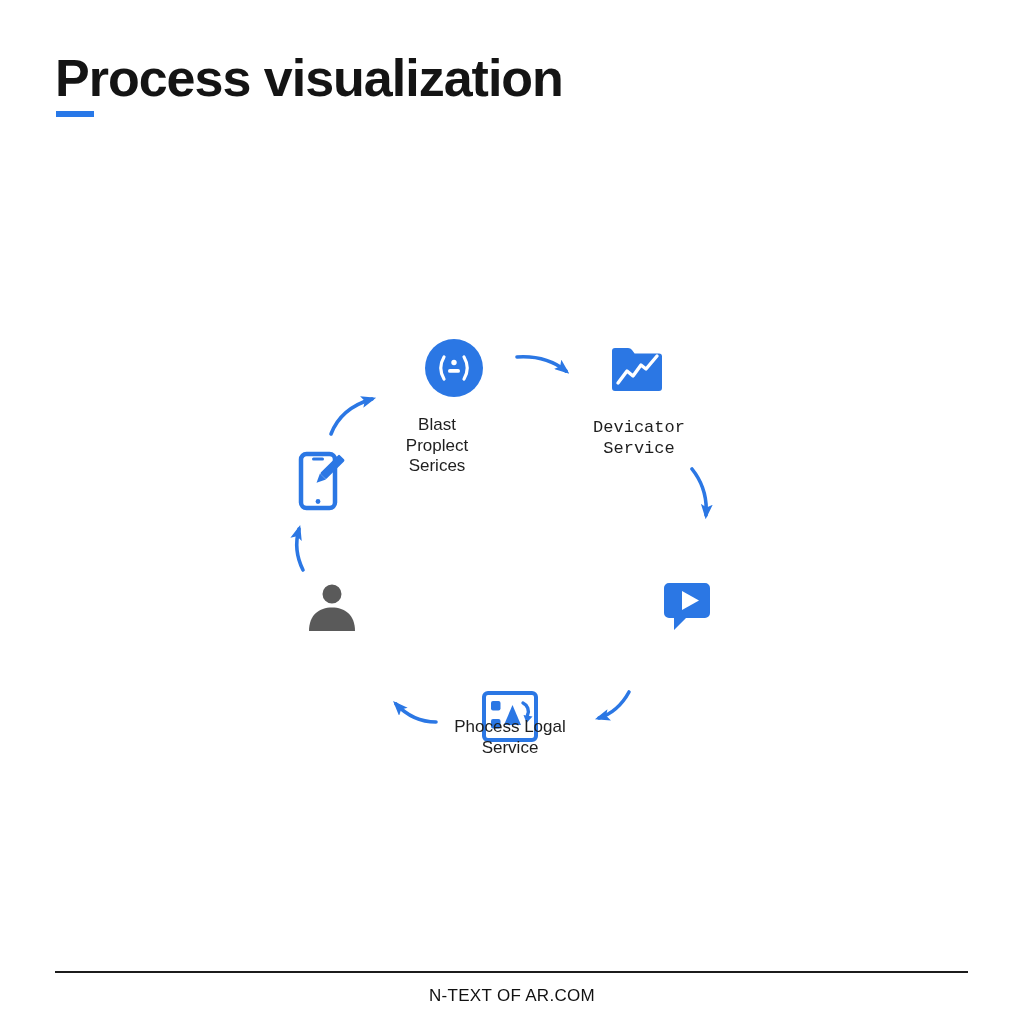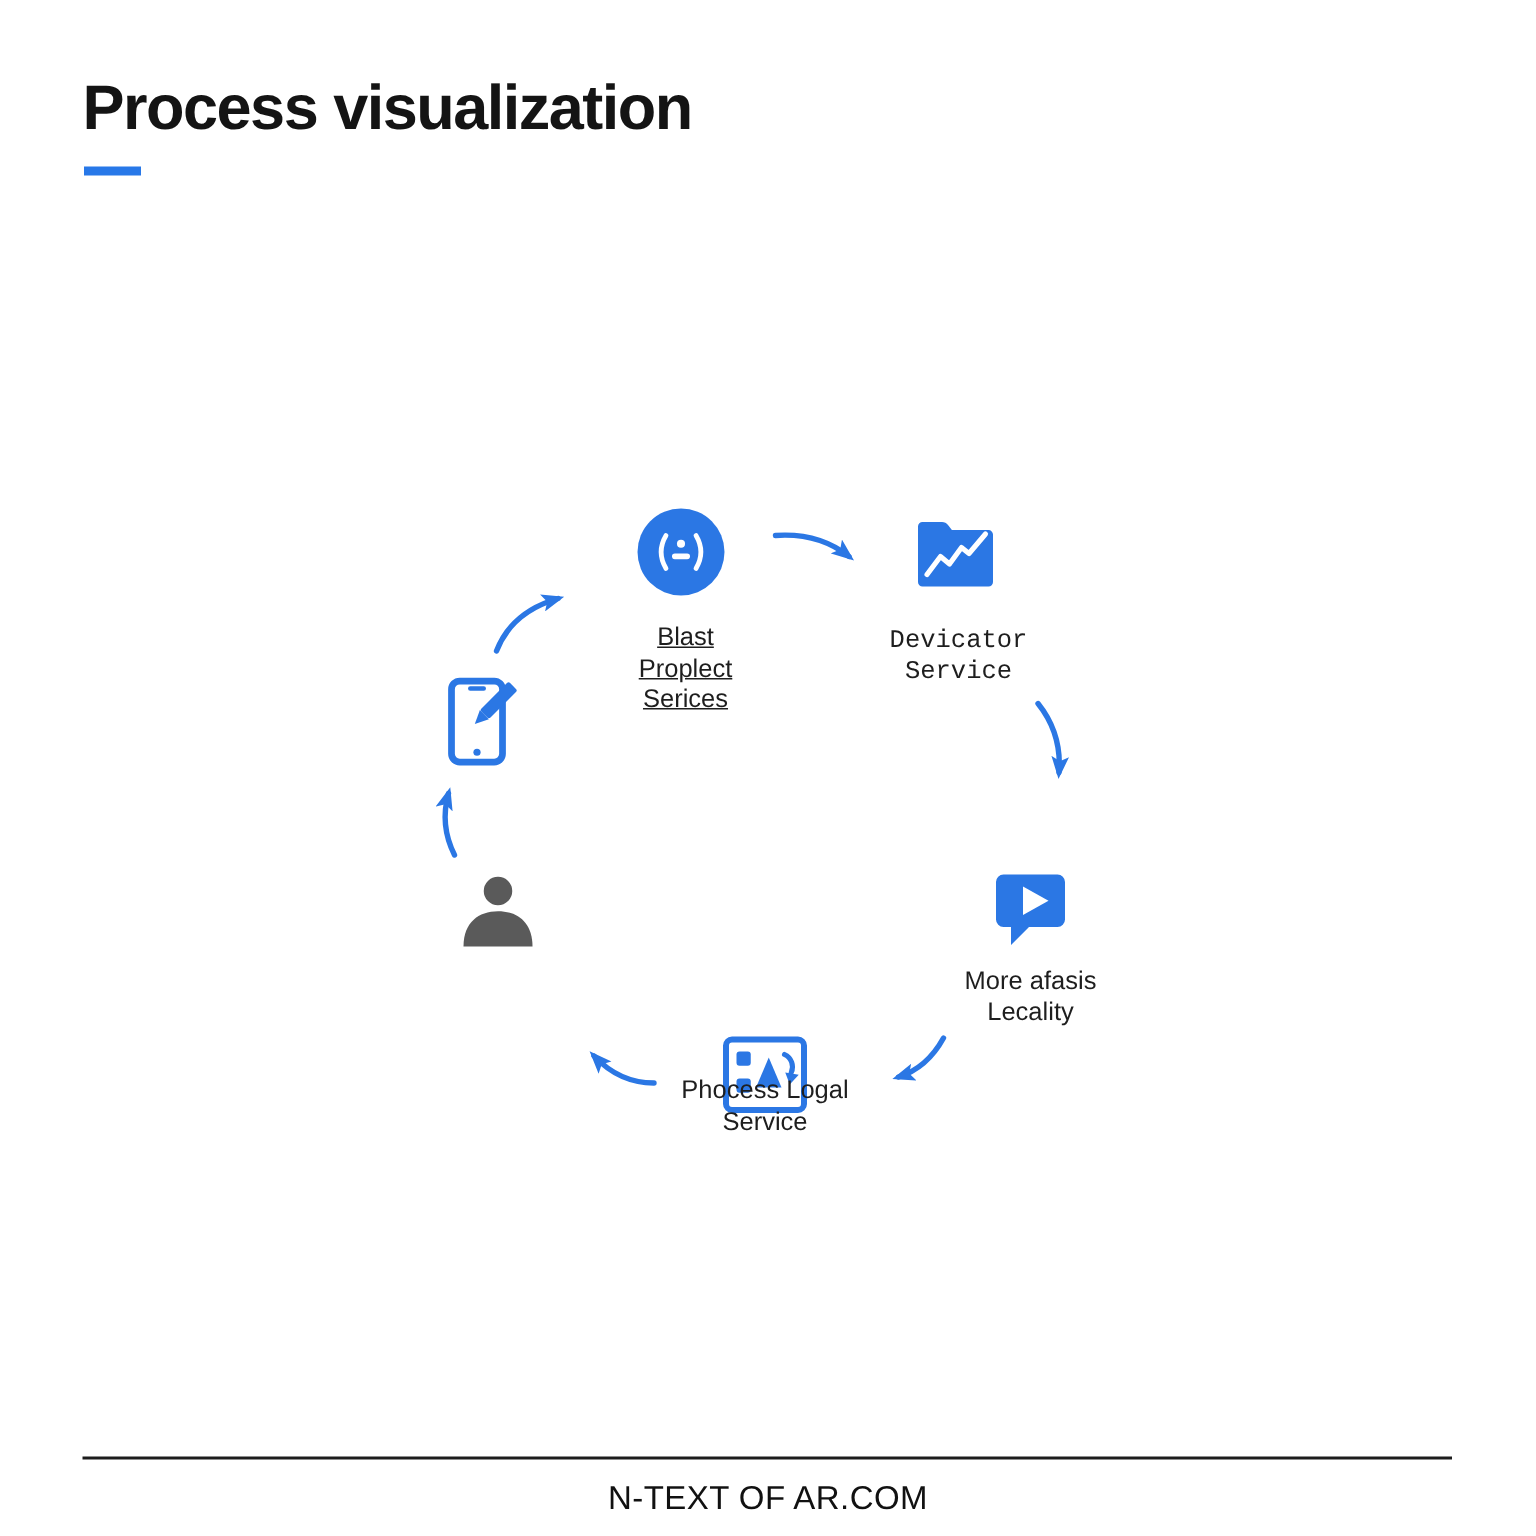--- a/index.html
+++ b/index.html
@@ -8,21 +8,21 @@
     position: relative;
     width: 1024px;
     height: 1024px;
     background: #ffffff;
     overflow: hidden;
   }
   .page-title {
     position: absolute;
     left: 55px;
     top: 48px;
-    font-size: 42px;
+    font-size: 52px;
     font-weight: 700;
     color: #141414;
     letter-spacing: -1px;
   }
   .title-underline {
     position: absolute;
     left: 56px;
     top: 111px;
     width: 38px;
     height: 6px;
@@ -52,21 +52,21 @@
     top: 971px;
     width: 913px;
     height: 2px;
     background: #1c1c1c;
   }
   .footer-text {
     position: absolute;
     left: 512px;
     top: 986px;
     transform: translateX(-50%);
-    font-size: 22px;
+    font-size: 17px;
     color: #111111;
     letter-spacing: 0.3px;
     white-space: nowrap;
   }
 </style>
 </head>
 <body>
 
 <div class="canvas">
 
@@ -91,41 +91,39 @@
 
   <div class="node" style="left:424px; top:338px;">
     <svg class="node-icon" width="60" height="60" viewBox="0 0 60 60">
       <circle cx="30" cy="30" r="29" fill="#2b77e4"></circle>
       <path d="M20 19 Q13.5 30 20 41" stroke="#ffffff" stroke-width="3.2" fill="none" stroke-linecap="round"></path>
       <path d="M40 19 Q46.5 30 40 41" stroke="#ffffff" stroke-width="3.2" fill="none" stroke-linecap="round"></path>
       <circle cx="30" cy="24.5" r="2.7" fill="#ffffff"></circle>
       <rect x="24" y="31" width="12" height="3.8" rx="1.9" fill="#ffffff"></rect>
     </svg>
   </div>
-  <div class="node-label" style="left:457px; top:415px;text-decoration:underline;">Blast
+  <div class="node-label" style="left:437px; top:415px;">Blast
 Proplect
 Serices</div>
 
   <div class="node" style="left:609px; top:342px;">
     <svg class="node-icon" width="56" height="52" viewBox="0 0 56 52">
       <path d="M3 9 a3 3 0 0 1 3 -3 h13 c1.6 0 3.1 0.7 4 2 l2.6 3.4 H50 a3 3 0 0 1 3 3 V46 a3 3 0 0 1 -3 3 H6 a3 3 0 0 1 -3 -3 Z" fill="#2b77e4"></path>
       <polyline points="9,41 18,29 24,34 32,23 37,27 48,14" stroke="#ffffff" stroke-width="3.4" fill="none" stroke-linejoin="round" stroke-linecap="round"></polyline>
     </svg>
   </div>
   <div class="node-label" style="left:639px; top:418px;font-family:Liberation Mono, monospace;">Devicator
 Service</div>
 
   <div class="node" style="left:659px; top:580px;">
     <svg class="node-icon" width="56" height="54" viewBox="0 0 56 54">
       <path d="M5 8 a5 5 0 0 1 5 -5 h36 a5 5 0 0 1 5 5 v25 a5 5 0 0 1 -5 5 H27 l-12 12 v-12 h-5 a5 5 0 0 1 -5 -5 Z" fill="#2b77e4"></path>
       <polygon points="23,11 23,30 40,20.5" fill="#ffffff"></polygon>
     </svg>
   </div>
-  <div class="node-label" style="left:687px; top:644px;">More afasis
-Lecality</div>
 
   <div class="node" style="left:481px; top:690px;">
     <svg class="node-icon" width="58" height="54" viewBox="0 0 58 54">
       <rect x="3" y="3" width="52" height="47" rx="4" fill="none" stroke="#2b77e4" stroke-width="4"></rect>
       <rect x="10" y="11" width="9.5" height="9.5" rx="2" fill="#2b77e4"></rect>
       <rect x="10" y="29" width="9.5" height="9.5" rx="2" fill="#2b77e4"></rect>
       <polygon points="23,35 31.5,15 40,35" fill="#2b77e4"></polygon>
       <path d="M42 13 a9 9 0 0 1 4.5 12" stroke="#2b77e4" stroke-width="3.4" fill="none" stroke-linecap="round"></path>
       <polygon points="42.5,25 51.5,26.5 45.5,33" fill="#2b77e4"></polygon>
     </svg>

